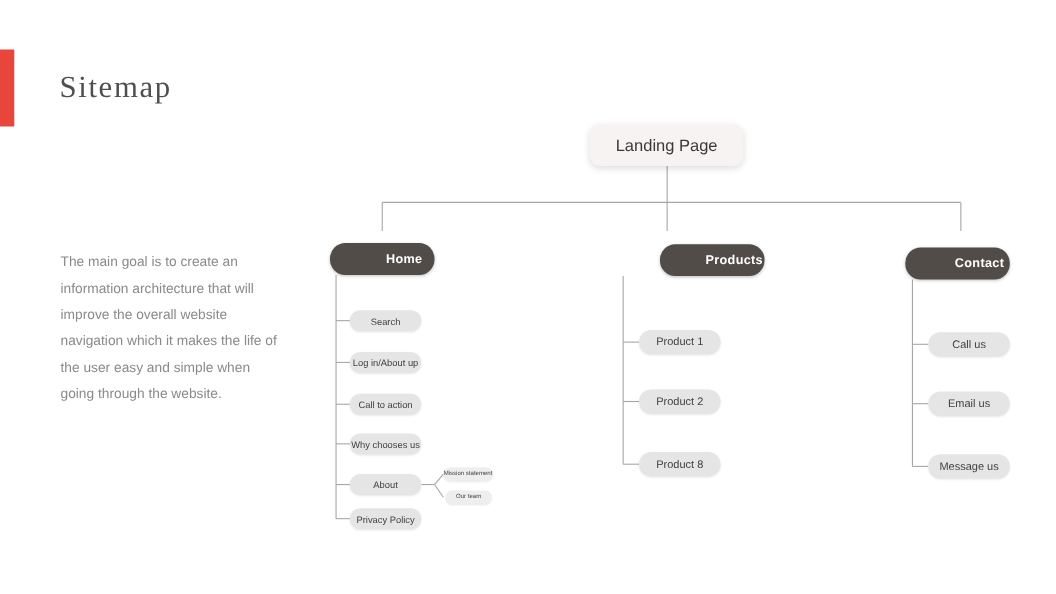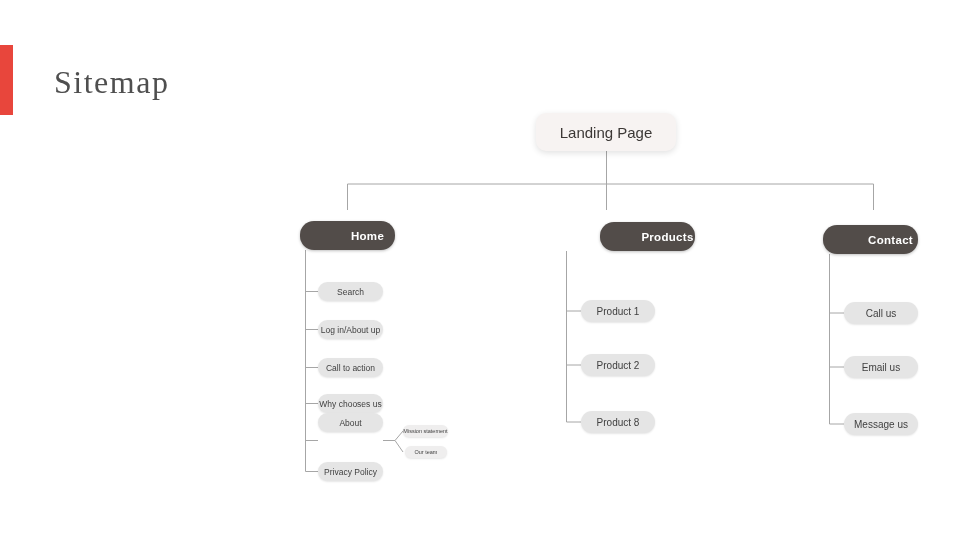--- a/index.html
+++ b/index.html
@@ -16,21 +16,21 @@
     position: absolute;
     left: 0; top: 45px;
     width: 13px; height: 70px;
     background: #e8463c;
   }
   .slide-title {
     position: absolute;
     left: 54px; top: 64px;
     font-family: "Liberation Serif", serif;
     font-weight: 500;
-    font-size: 32px;
+    font-size: 28px;
     letter-spacing: 1.5px;
     color: #4f4f4f;
   }
   .slide-description {
     position: absolute;
     left: 55px; top: 226px;
     width: 198px;
     font-size: 12.5px;
     line-height: 24px;
     color: #8a8a8a;
@@ -97,20 +97,21 @@
 </style>
 </head>
 <body>
 
 <div class="slide">
 
   <div class="accent-bar"></div>
 
   <h1 class="slide-title">Sitemap</h1>
 
+  <p class="slide-description">The main goal is to create an information architecture that will improve the overall website navigation  which it makes the life of the user easy and simple  when going through the website.</p>
 
   <svg class="connector-svg" viewBox="0 0 960 540" xmlns="http://www.w3.org/2000/svg">
     <g stroke="#a6a6a6" stroke-width="1" fill="none">
 
       <path d="M606.5 151 V184"></path>
       <path d="M347.5 184 H873.5"></path>
       <path d="M347.5 184 V210"></path>
       <path d="M606.5 184 V210"></path>
       <path d="M873.5 184 V210"></path>
 
@@ -141,21 +142,21 @@
   <div class="node node-root">Landing Page</div>
 
   <div class="node node-dark node-home">Home</div>
   <div class="node node-dark node-products">Products</div>
   <div class="node node-dark node-contact">Contact</div>
 
   <div class="node pill" style="top:282px">Search</div>
   <div class="node pill" style="top:320px">Log in/About up</div>
   <div class="node pill" style="top:358px">Call to action</div>
   <div class="node pill" style="top:394px">Why chooses us</div>
-  <div class="node pill" style="top:413px">About</div>
+  <div class="node pill" style="top:431px">About</div>
   <div class="node pill" style="top:462px">Privacy Policy</div>
 
   <div class="node pill-sm" style="left:403px; top:425px; width:45px">Mission statement</div>
   <div class="node pill-sm" style="left:405px; top:446px; width:42px">Our team</div>
 
   <div class="node pill pill-wide" style="left:581px; top:300px">Product 1</div>
   <div class="node pill pill-wide" style="left:581px; top:354px">Product 2</div>
   <div class="node pill pill-wide" style="left:581px; top:411px">Product 8</div>
 
   <div class="node pill pill-wide" style="left:844px; top:302px">Call us</div>

